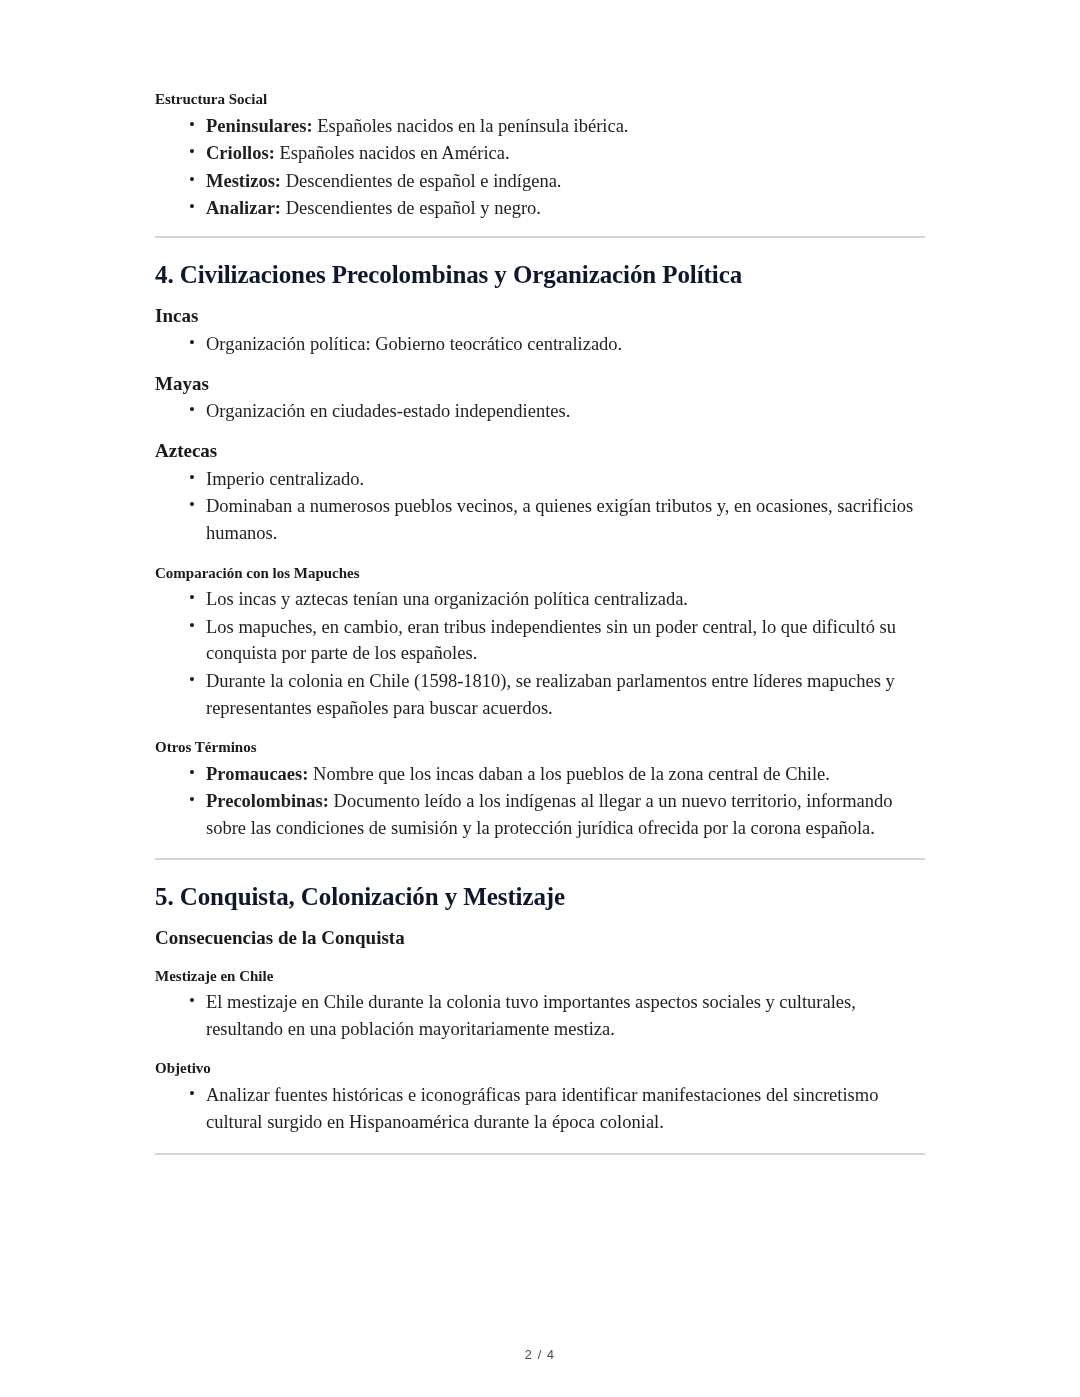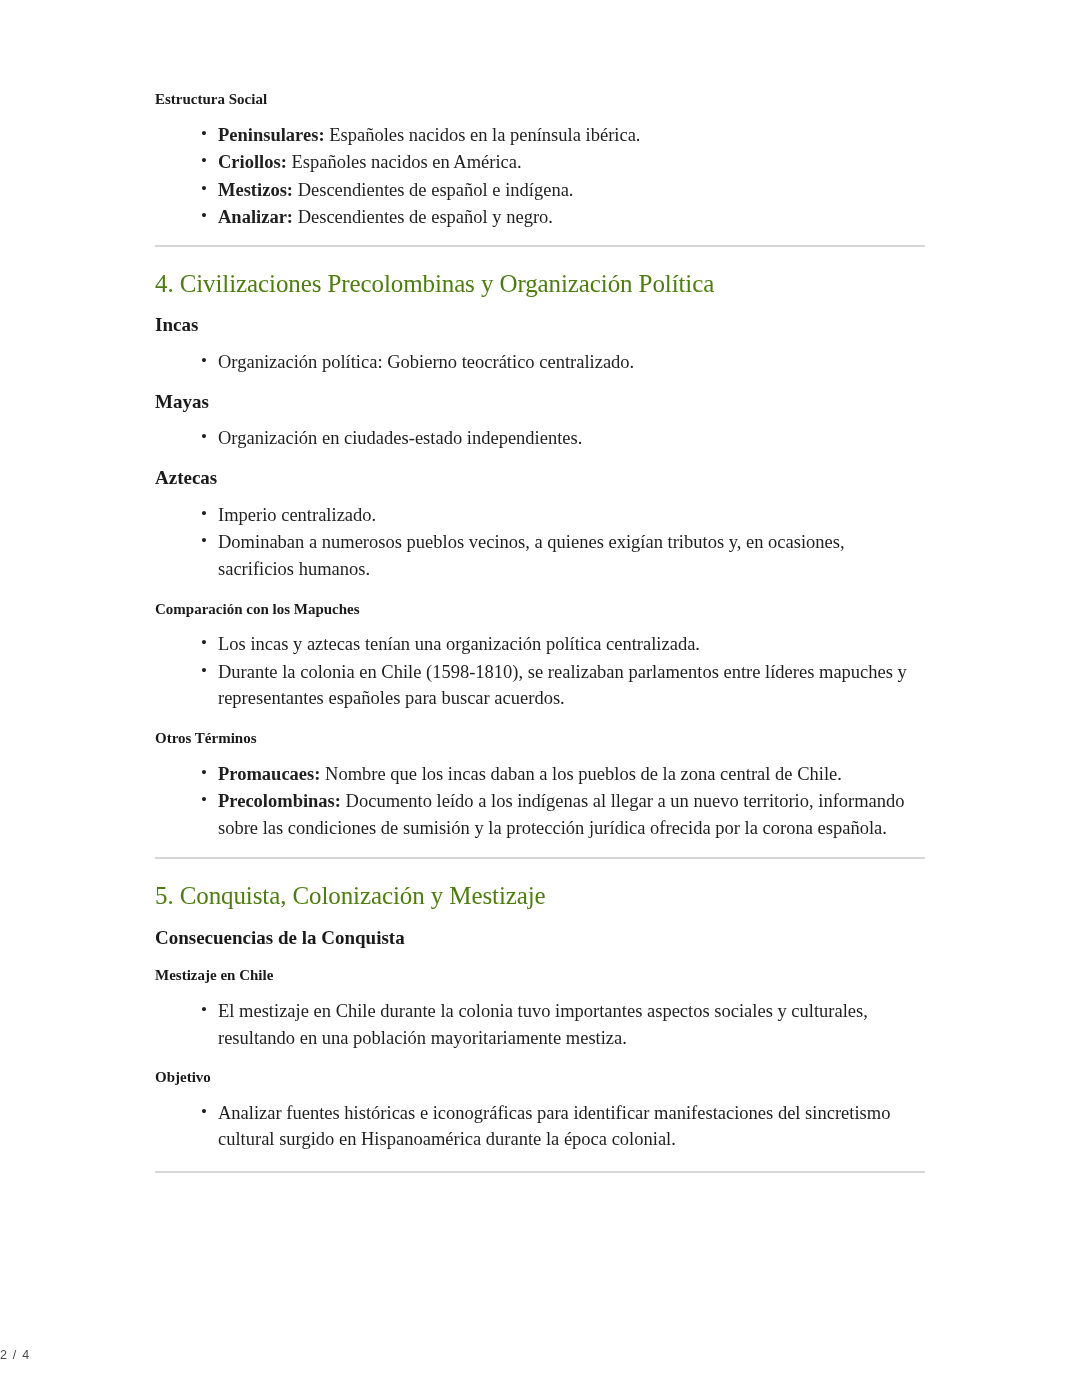--- a/index.html
+++ b/index.html
@@ -35,46 +35,46 @@
     margin: 0;
     height: 0;
   }
   .rule-top    { margin-top: 14px; margin-bottom: 0; }
   .rule-mid    { margin-top: 16px; margin-bottom: 0; }
   .rule-bottom { margin-top: 18px; margin-bottom: 0; }
 
   
   h2.sec-title {
     font-size: 25px;
-    font-weight: normal;
+    font-weight: bold;
     line-height: 1.25;
     margin: 21px 0 8px 0;
     letter-spacing: -0.1px;
-    color: #4d7c0f;
+    color: #0f172a;
   }
   h3.sub-title {
     font-size: 19px;
     font-weight: bold;
     line-height: 1.25;
     margin: 14px 0 3px 0;
     color: #1a1a1a;
   }
   h4.min-title {
     font-size: 15px;
     font-weight: bold;
     line-height: 1.3;
     margin: 17px 0 3px 0;
     color: #1a1a1a;
   }
   h4.min-title.first { margin-top: 0; }
 
   
   ul.bullets {
     list-style: none;
-    margin: 12px;
+    margin: 0;
     padding: 0;
   }
   ul.bullets li {
     position: relative;
     padding-left: 51px;
     font-size: 18.5px;
     line-height: 1.44;
     margin: 0 0 1px 0;
     text-align: left;
   }
@@ -90,20 +90,21 @@
   ul.bullets li .term {
     font-weight: bold;
   }
 
   
   .footer {
     position: absolute;
     left: 0;
     top: 1348px;
     width: 1080px;
+    text-align: center;
     font-family: "Liberation Sans", "DejaVu Sans", sans-serif;
     font-size: 12.5px;
     color: #4a4a4a;
     letter-spacing: 1.2px;
   }
 </style>
 </head>
 <body>
 
 <div class="page">
@@ -126,20 +127,21 @@
         <li><span class="body">Organización en ciudades-estado independientes.</span></li>
       </ul>
       <h3 class="sub-title">Aztecas</h3>
       <ul class="bullets">
         <li><span class="body">Imperio centralizado.</span></li>
         <li><span class="body">Dominaban a numerosos pueblos vecinos, a quienes exigían tributos y, en ocasiones, sacrificios humanos.</span></li>
       </ul>
       <h4 class="min-title">Comparación con los Mapuches</h4>
       <ul class="bullets">
         <li><span class="body">Los incas y aztecas tenían una organización política centralizada.</span></li>
+        <li><span class="body">Los mapuches, en cambio, eran tribus independientes sin un poder central, lo que dificultó su conquista por parte de los españoles.</span></li>
         <li><span class="body">Durante la colonia en Chile (1598-1810), se realizaban parlamentos entre líderes mapuches y representantes españoles para buscar acuerdos.</span></li>
       </ul>
       <h4 class="min-title">Otros Términos</h4>
       <ul class="bullets">
         <li><span class="term">Promaucaes:</span><span class="body"> Nombre que los incas daban a los pueblos de la zona central de Chile.</span></li>
         <li><span class="term">Precolombinas:</span><span class="body"> Documento leído a los indígenas al llegar a un nuevo territorio, informando sobre las condiciones de sumisión y la protección jurídica ofrecida por la corona española.</span></li>
       </ul>
       <hr class="rule rule-mid">
       <h2 class="sec-title">5. Conquista, Colonización y Mestizaje</h2>
       <h3 class="sub-title">Consecuencias de la Conquista</h3>

